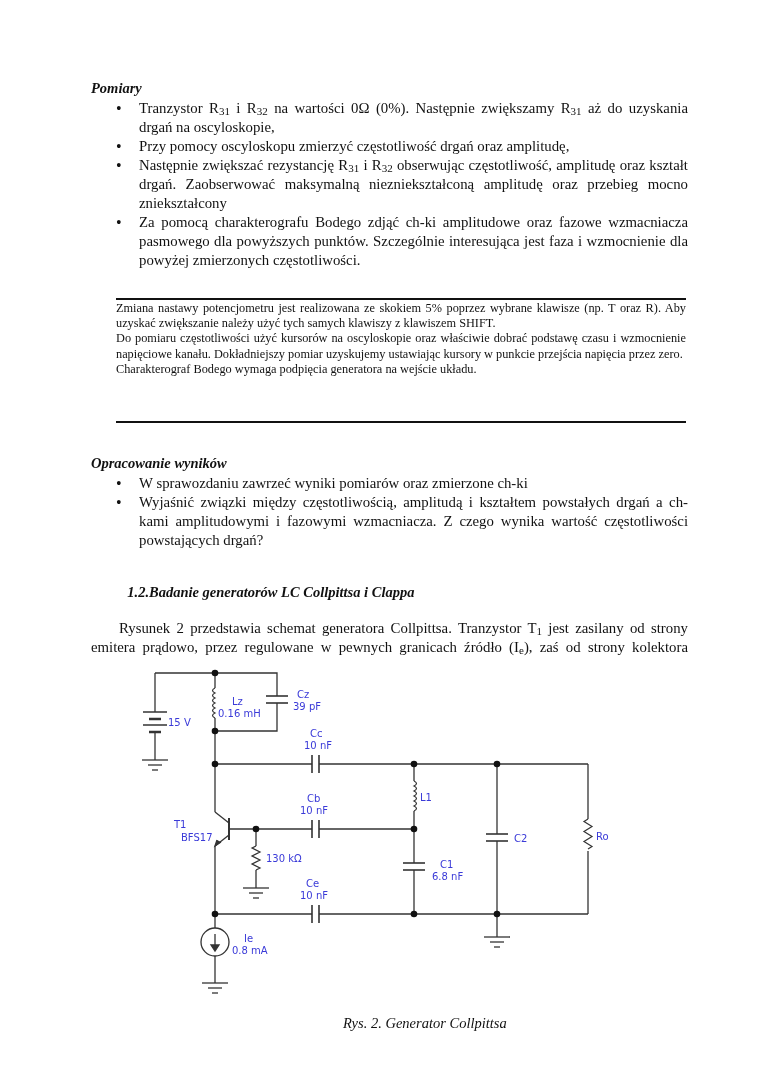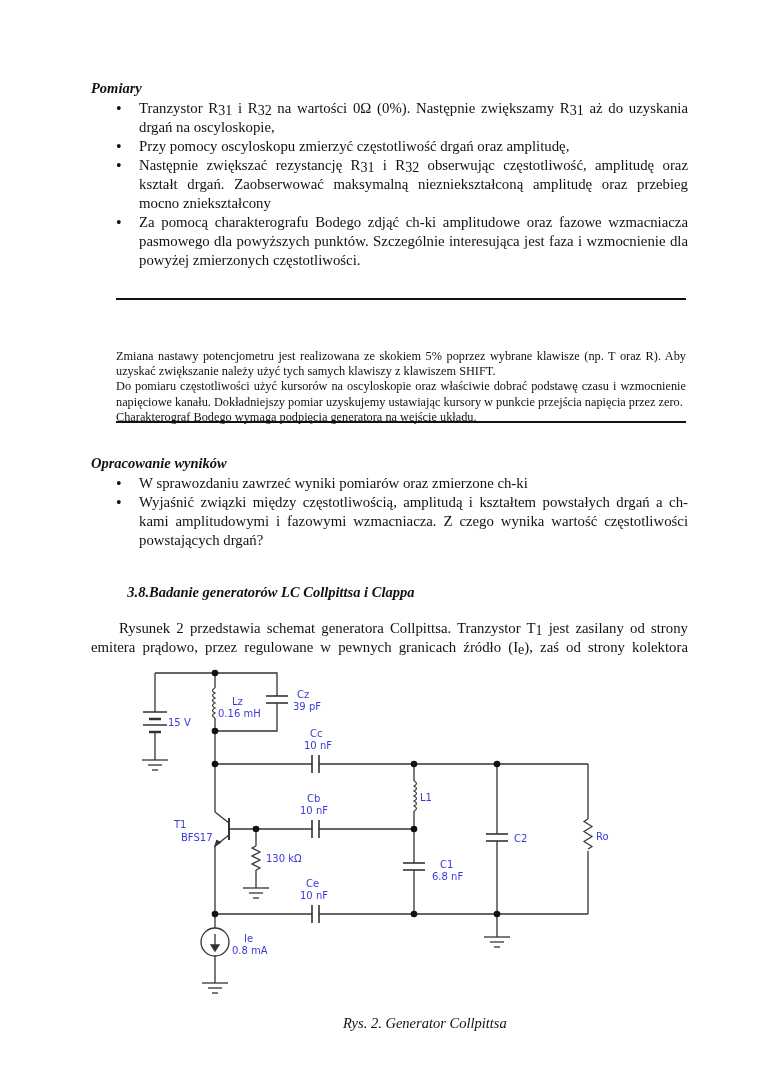--- a/index.html
+++ b/index.html
@@ -4,23 +4,23 @@
 <style>
   html, body { margin: 0; padding: 0; background: #ffffff; }
   body { width: 760px; height: 1075px; position: relative; overflow: hidden;
          font-family: "Liberation Serif", "DejaVu Serif", serif; color: #111; }
   .abs { position: absolute; }
   .heading-it { font-weight: bold; font-style: italic; font-size: 14.5px; text-align: right; }
   .para { font-size: 14.8px; line-height: 19px; }
   ul.bl { list-style: none; margin: 0; padding: 0; }
   ul.bl li { position: relative; padding-left: 26px; text-align: justify; font-size: 14.8px; line-height: 19px; }
   ul.bl li::before { content: "\2022"; position: absolute; left: 3px; top: 0; font-size: 16px; }
-  .note { font-size: 12.3px; line-height: 15.2px; text-align: justify; margin-top: 48px; }
+  .note { font-size: 12.3px; line-height: 15.2px; text-align: justify; }
   .rule { position: absolute; background: #111; height: 2px; }
-  sub { font-size: 14px; vertical-align: -2px; line-height: 0; }
+  sub { font-size: 11px; vertical-align: -2px; line-height: 0; }
   .justify { text-align: justify; }
   .caption { font-style: italic; font-size: 14.5px; margin-top: 23px; }
   svg text { font-family: "DejaVu Sans", "Liberation Sans", sans-serif; font-size: 10px; fill: #3a3ad8; }
 </style>
 </head>
 <body>
 
 <div class="abs heading-it" style="left:91px; top:80px;">Pomiary</div>
 
 <ul class="bl abs" style="left:113px; top:99px; width:575px;">
@@ -38,21 +38,21 @@
 </div>
 <div class="rule" style="left:116px; top:421px; width:570px;"></div>
 
 <div class="abs heading-it" style="left:91px; top:455px;">Opracowanie wyników</div>
 <ul class="bl abs" style="left:113px; top:474px; width:575px;">
   <li><span>W sprawozdaniu zawrzeć wyniki pomiarów oraz zmierzone ch-ki</span></li>
   <li><span>Wyjaśnić związki między częstotliwością, amplitudą i kształtem powstałych drgań a ch-kami amplitudowymi i fazowymi wzmacniacza. Z czego wynika wartość częstotliwości powstających drgań?</span></li>
 </ul>
 
 <div class="abs heading-it" style="left:113px; top:584px;">
-  <span style="display:inline-block; width:36px;">3.8.</span><span>Badanie generatorów LC Collpittsa i Clappa</span>
+  <span style="display:inline-block; width:36px;">1.2.</span><span>Badanie generatorów LC Collpittsa i Clappa</span>
 </div>
 
 <div class="abs para justify" style="left:91px; top:619px; width:597px; text-indent:28px; text-align-last: justify;">
   <span>Rysunek 2 przedstawia schemat generatora Collpittsa. Tranzystor T</span><sub>1</sub><span> jest zasilany od strony emitera prądowo, przez regulowane w pewnych granicach źródło (I</span><sub>e</sub><span>), zaś od strony kolektora</span>
 </div>
 
 <svg class="abs" style="left:0; top:0;" width="760" height="1075" viewBox="0 0 760 1075">
   <g stroke="#333" stroke-width="1.3" fill="none">
 
     <path d="M155 673 L215 673"></path>

